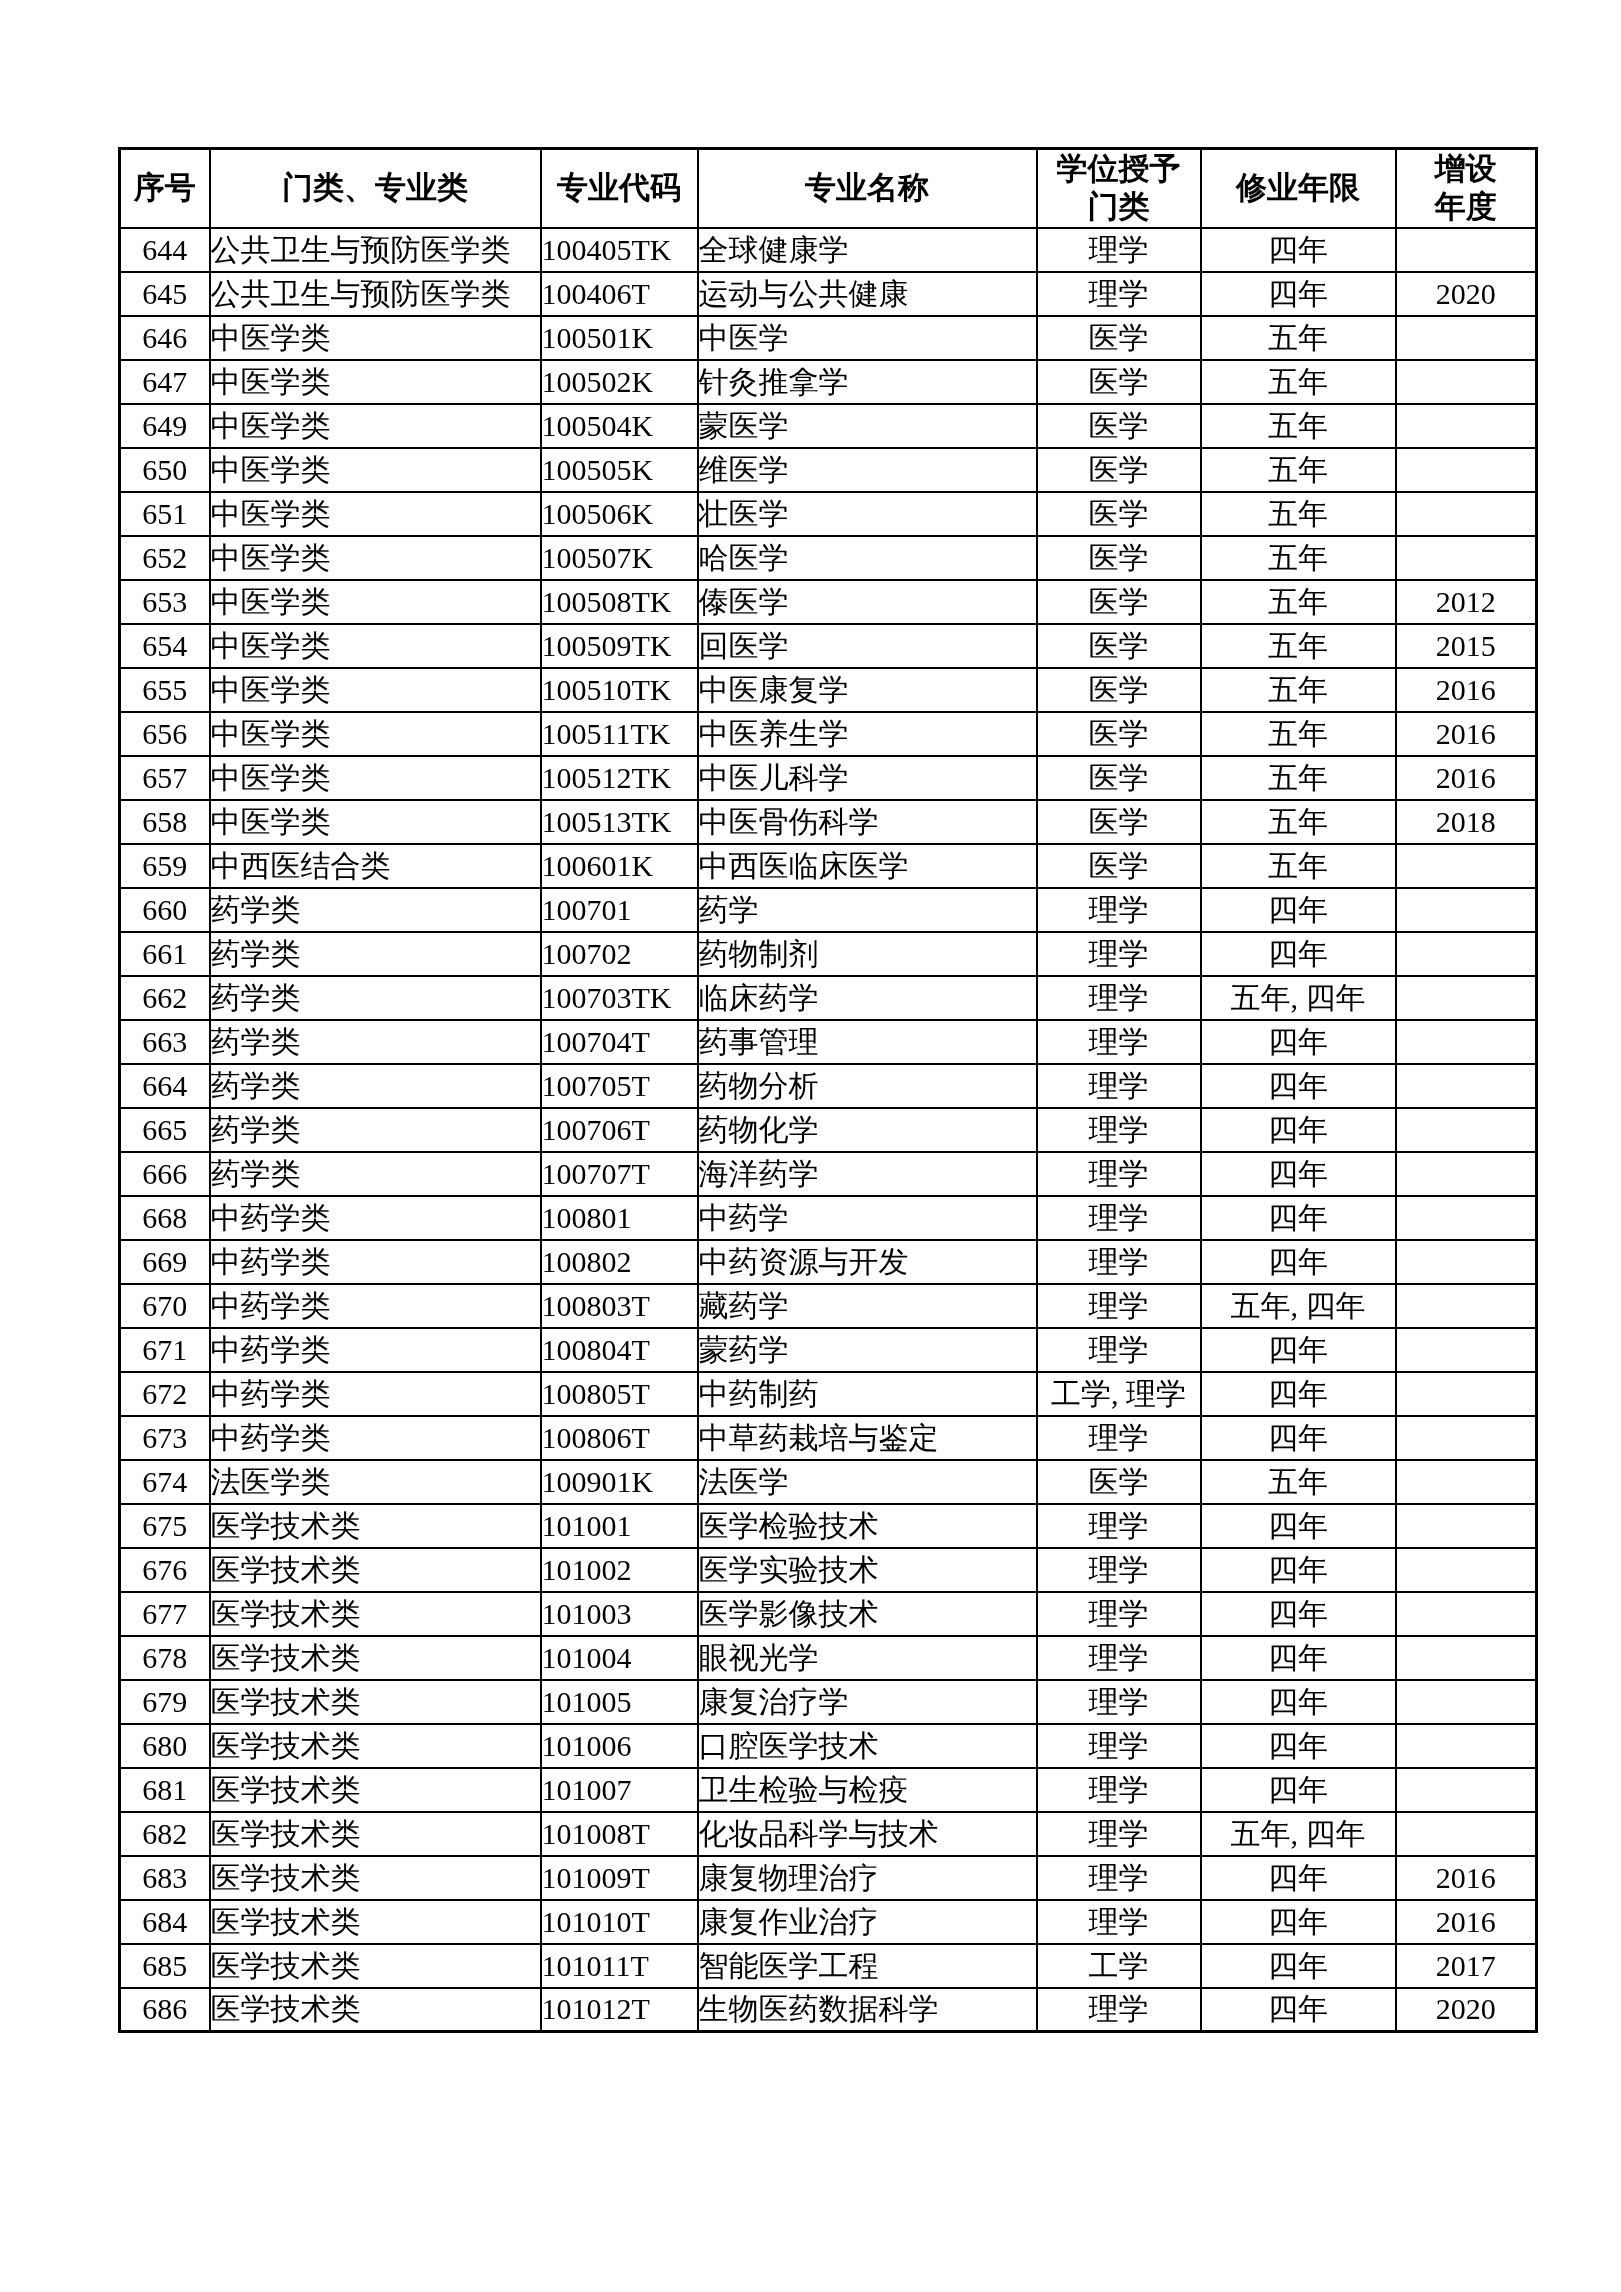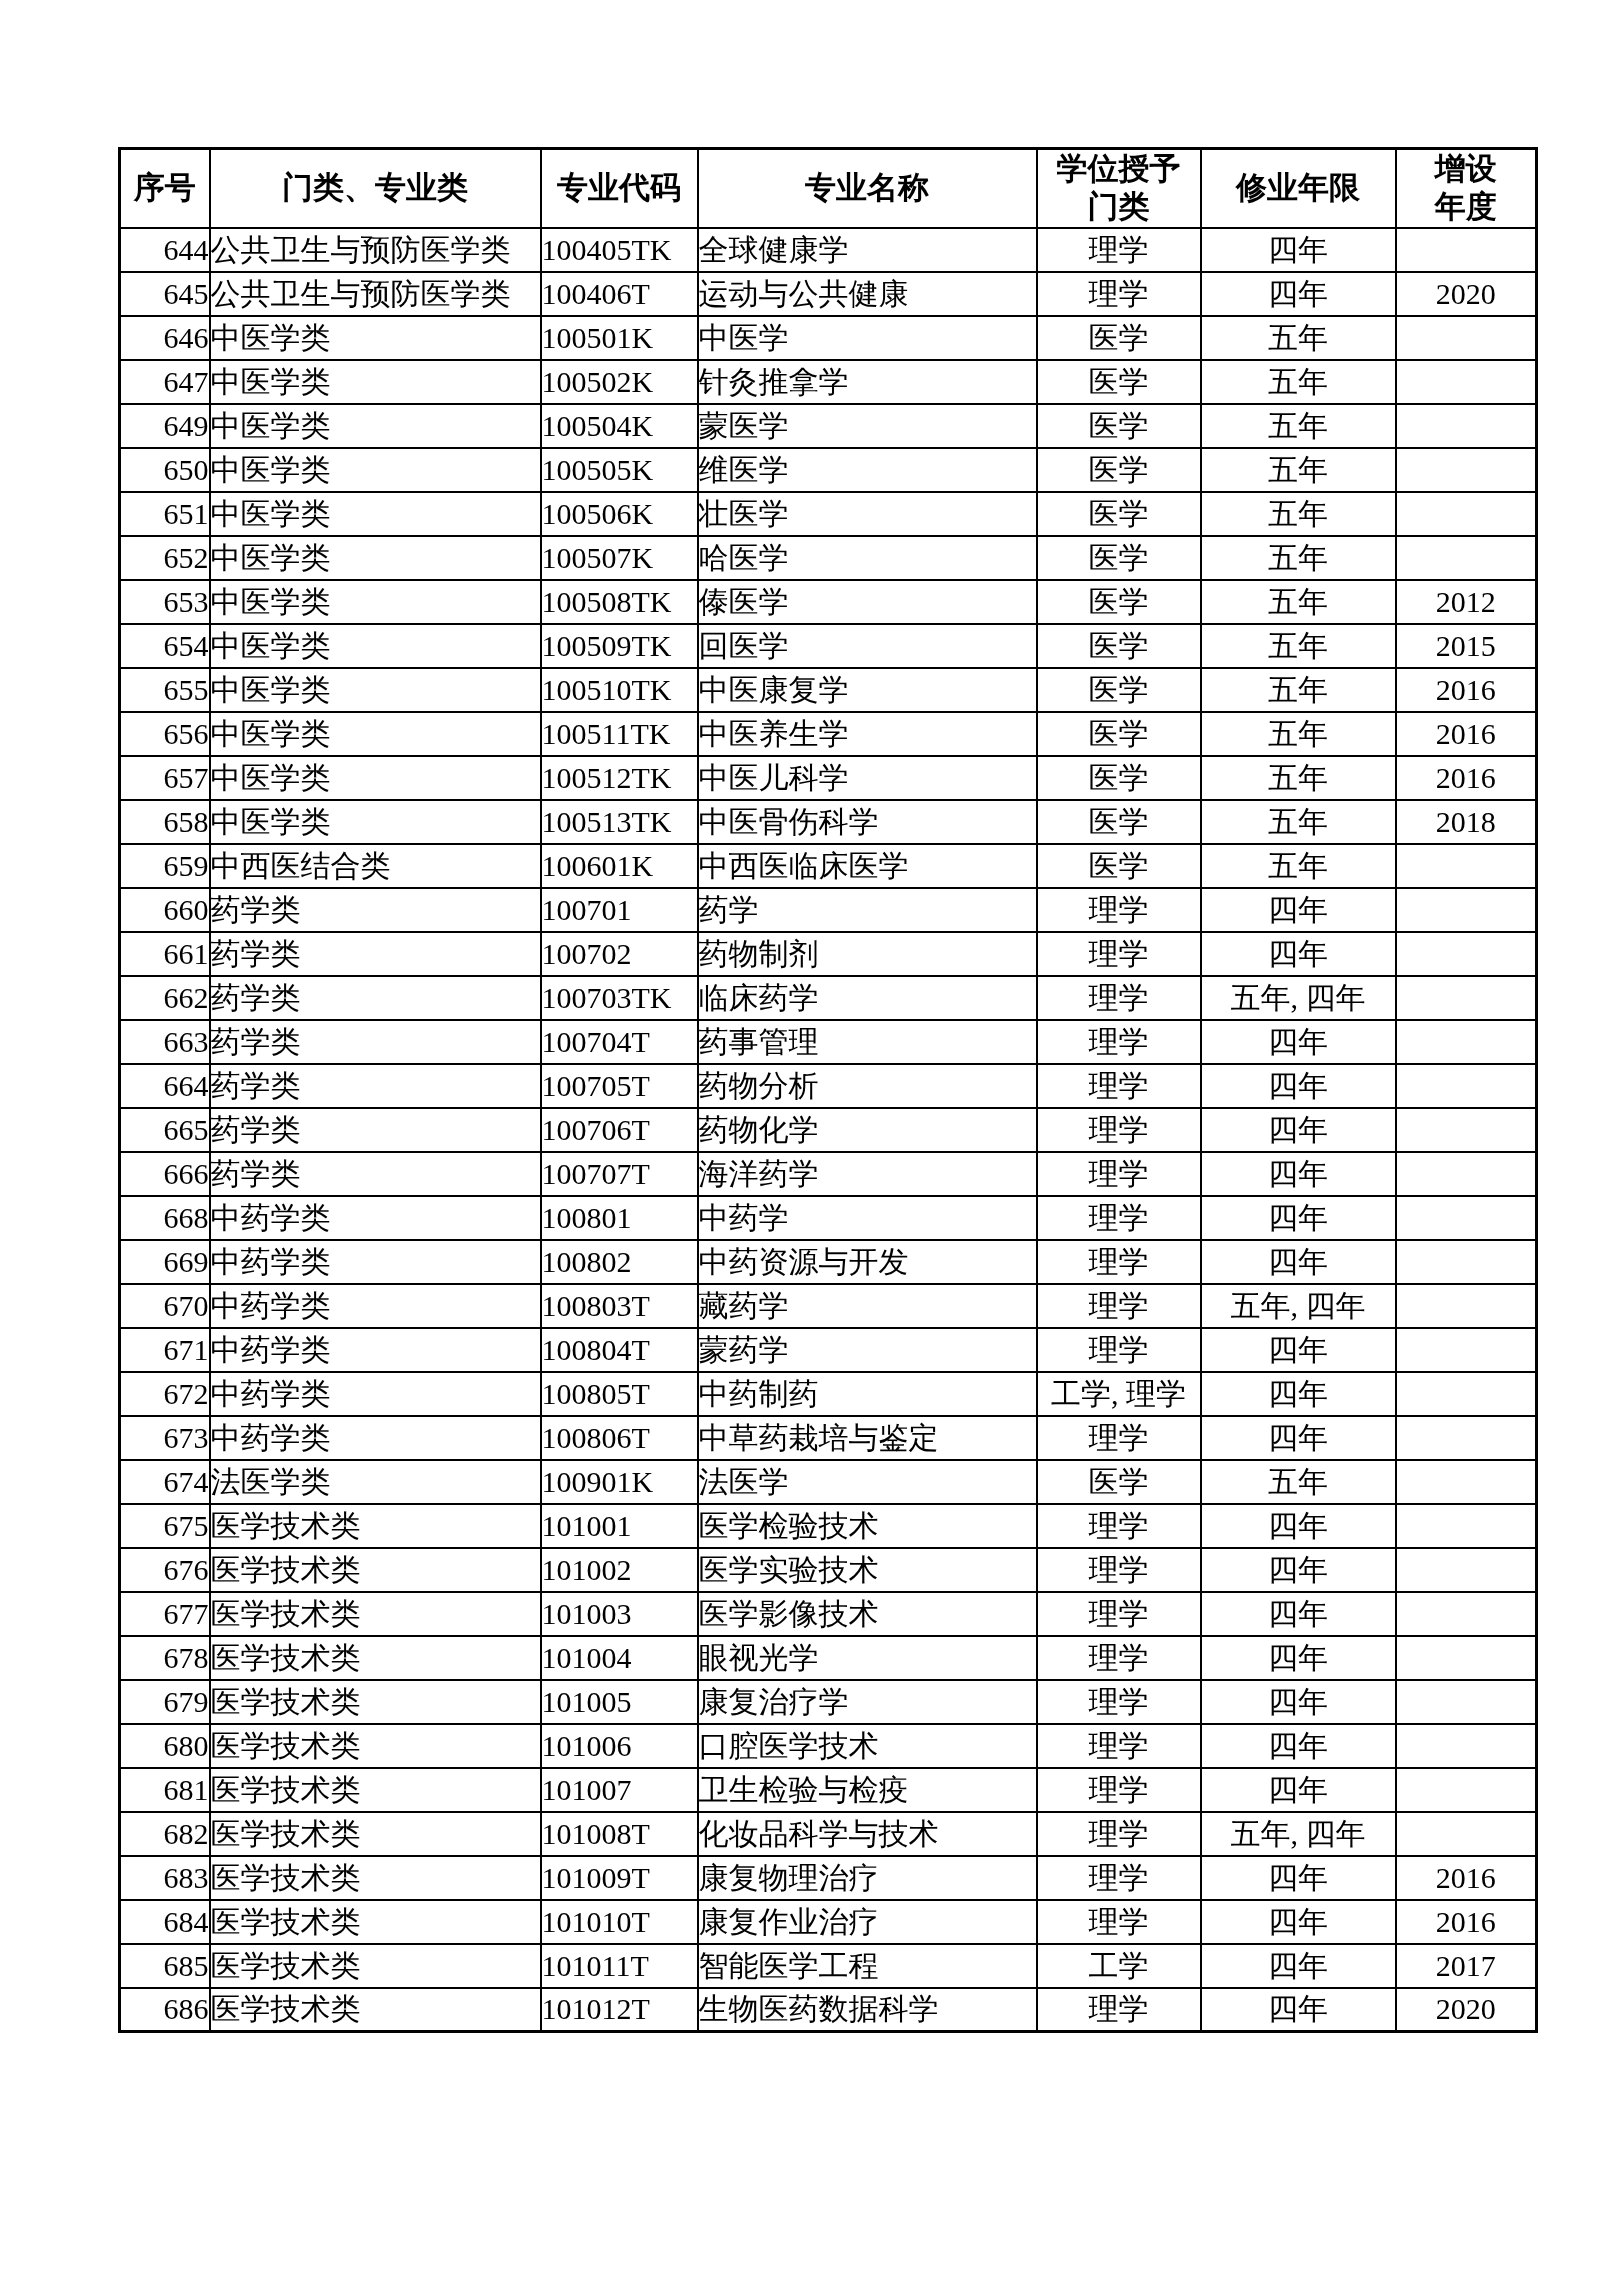--- a/index.html
+++ b/index.html
@@ -38,21 +38,21 @@
     font-size: 31px;
     text-align: center;
     line-height: 1.22;
     white-space: pre-line;
   }
   td {
     font-size: 30px;
     line-height: 1;
     white-space: nowrap;
   }
-  td.col-0 { text-align: right; }
+  td.col-0 { text-align: center; }
   td.col-1 { text-align: left; padding-left: 8.8px; }
   td.col-2 { text-align: left; padding-left: 8.8px; margin-left: 16px; }
   td.col-3 { text-align: left; padding-left: 9.8px; margin-left: 46px; }
   td.col-4, td.col-5, td.col-6 { text-align: center; }
   .page-number {
     position: absolute;
     top: 2189px;
     right: 112px;
     font-size: 26px;
     font-family: "Liberation Serif", serif;

